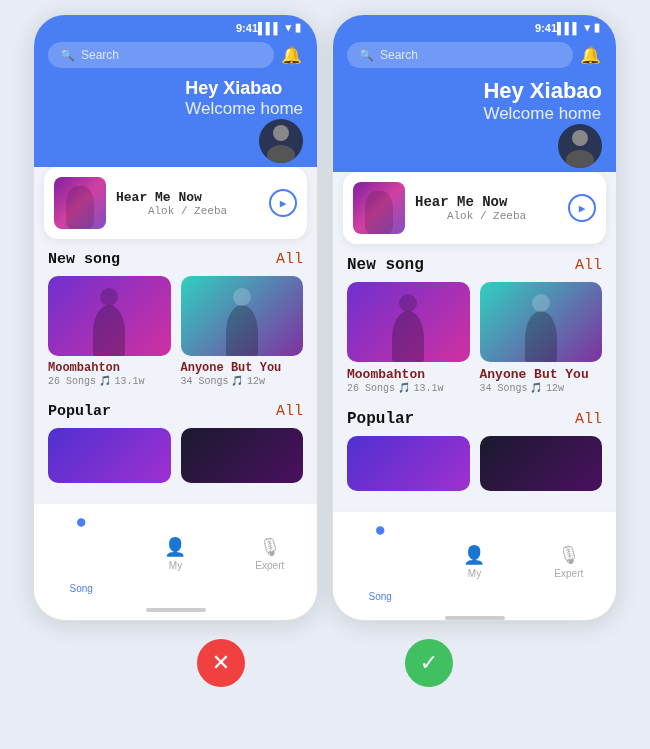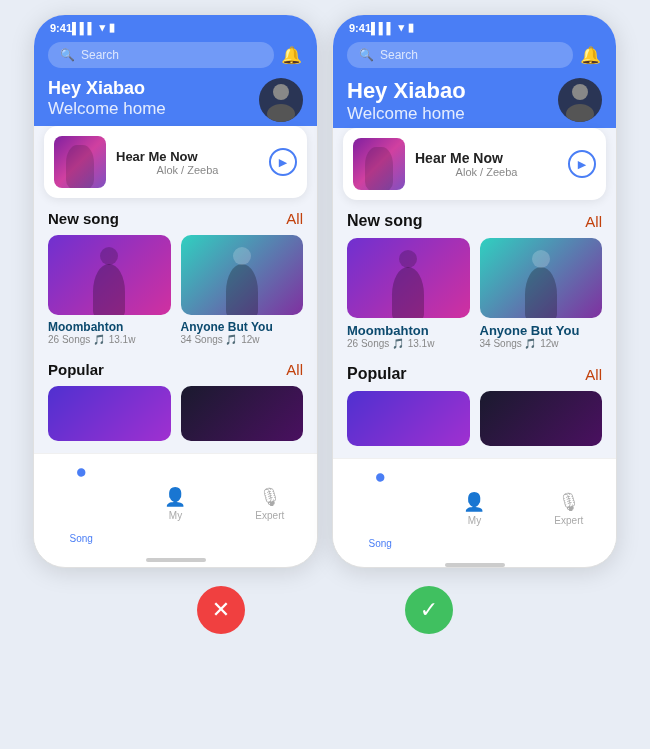--- a/index.html
+++ b/index.html
@@ -24,21 +24,21 @@
       background: #fff;
       border-radius: 32px;
       overflow: hidden;
       box-shadow: 0 4px 24px rgba(0,0,0,0.13);
       border: 1.5px solid #e0e0e0;
     }
     
     .status-bar {
       background: #4a7ef5;
       display: flex;
-      justify-content: flex-start;
+      justify-content: flex-end;
       align-items: center;
       padding: 6px 16px 2px;
       color: #fff;
       font-size: 11px;
       font-weight: 600;
     }
     .status-icons {
       display: flex;
       gap: 4px;
       align-items: center;
@@ -71,21 +71,22 @@
       color: rgba(255,255,255,0.75);
       font-size: 12px;
     }
     .bell-icon {
       color: #fff;
       font-size: 17px;
     }
     .greeting-row {
       display: flex;
       justify-content: space-between;
-      align-items: flex-start;
+      align-items: flex-end;
+      flex-direction: column;
     }
     .greeting-text h2 {
       color: #fff;
       font-size: 18px;
       font-weight: 700;
     }
     .greeting-text p {
       color: rgba(255,255,255,0.85);
       font-size: 17px;
     }
@@ -99,21 +100,22 @@
       border-radius: 50%;
       background: #2a3555;
       overflow: hidden;
       display: flex;
       align-items: center;
       justify-content: center;
     }
     
     .phone-body {
       background: #f0f3fa;
-      padding: 0 0 8px;
+      padding: 0 0 16px;
+      font-family: Liberation Mono, monospace;
     }
     .now-playing-card {
       background: #fff;
       margin: -12px 10px 0;
       border-radius: 14px;
       padding: 10px;
       display: flex;
       align-items: center;
       gap: 10px;
       box-shadow: 0 2px 10px rgba(0,0,0,0.08);
@@ -196,21 +198,21 @@
       background: linear-gradient(135deg, #30d0c0 0%, #8030a0 100%);
       width: 100%;
       height: 100%;
       display: flex;
       align-items: center;
       justify-content: center;
     }
     .card-name {
       font-size: 12px;
       font-weight: 700;
-      color: #0c4a6e;
+      color: #7f1d1d;
     }
     .card-meta {
       font-size: 10px;
       color: #888;
       display: flex;
       align-items: center;
       gap: 3px;
     }
     
     .popular-cards {

